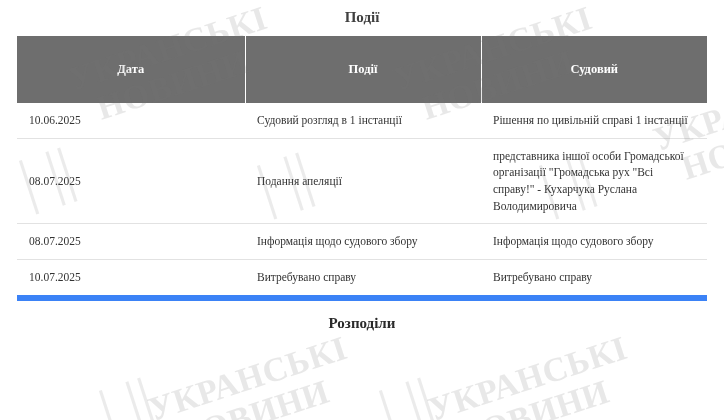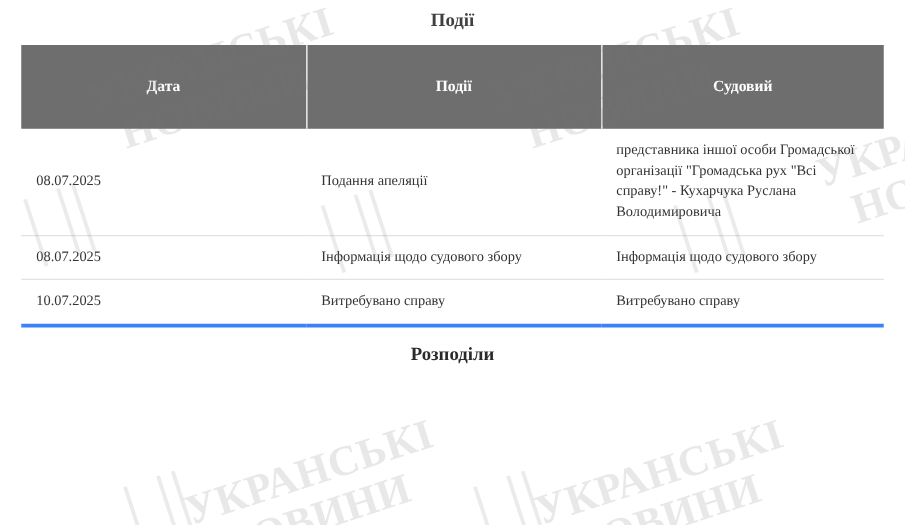--- a/index.html
+++ b/index.html
@@ -84,21 +84,21 @@
 
   table.events tbody td {
     font-size: 11.5px;
     color: #333333;
     vertical-align: middle;
     padding: 9px 12px;
     border-bottom: 1px solid #e2e2e2;
     line-height: 1.45;
     font-family: "Liberation Serif", serif;
   }
-  table.events tbody tr:last-child td { border-bottom: 3px solid #3b82f6; }
+  table.events tbody tr:last-child td { border-bottom: 6px solid #3b82f6; }
   .col-date   { width: 228px; }
   .col-event  { width: 236px; }
   .col-comment{ width: 226px; }
   td.date   { text-align: left;  padding-left: 18px; }
   td.event  { text-align: left;  padding-left: 4px; }
   td.comment{ text-align: left;  padding-left: 4px; }
 
   .bottom-title {
     text-align: center;
     font-size: 15px;
@@ -153,20 +153,25 @@
       </colgroup>
       <thead>
         <tr>
           <th>Дата</th>
           <th>Події</th>
           <th>Судовий</th>
         </tr>
       </thead>
       <tbody>
         <tr>
+          <td class="date">10.06.2025</td>
+          <td class="event">Судовий розгляд в 1 інстанції</td>
+          <td class="comment">Рішення по цивільній справі 1 інстанції</td>
+        </tr>
+        <tr>
           <td class="date">08.07.2025</td>
           <td class="event">Подання апеляції</td>
           <td class="comment">представника іншої особи Громадської організації "Громадська рух "Всі справу!" - Кухарчука Руслана Володимировича</td>
         </tr>
         <tr>
           <td class="date">08.07.2025</td>
           <td class="event">Інформація щодо судового збору</td>
           <td class="comment">Інформація щодо судового збору</td>
         </tr>
         <tr>

